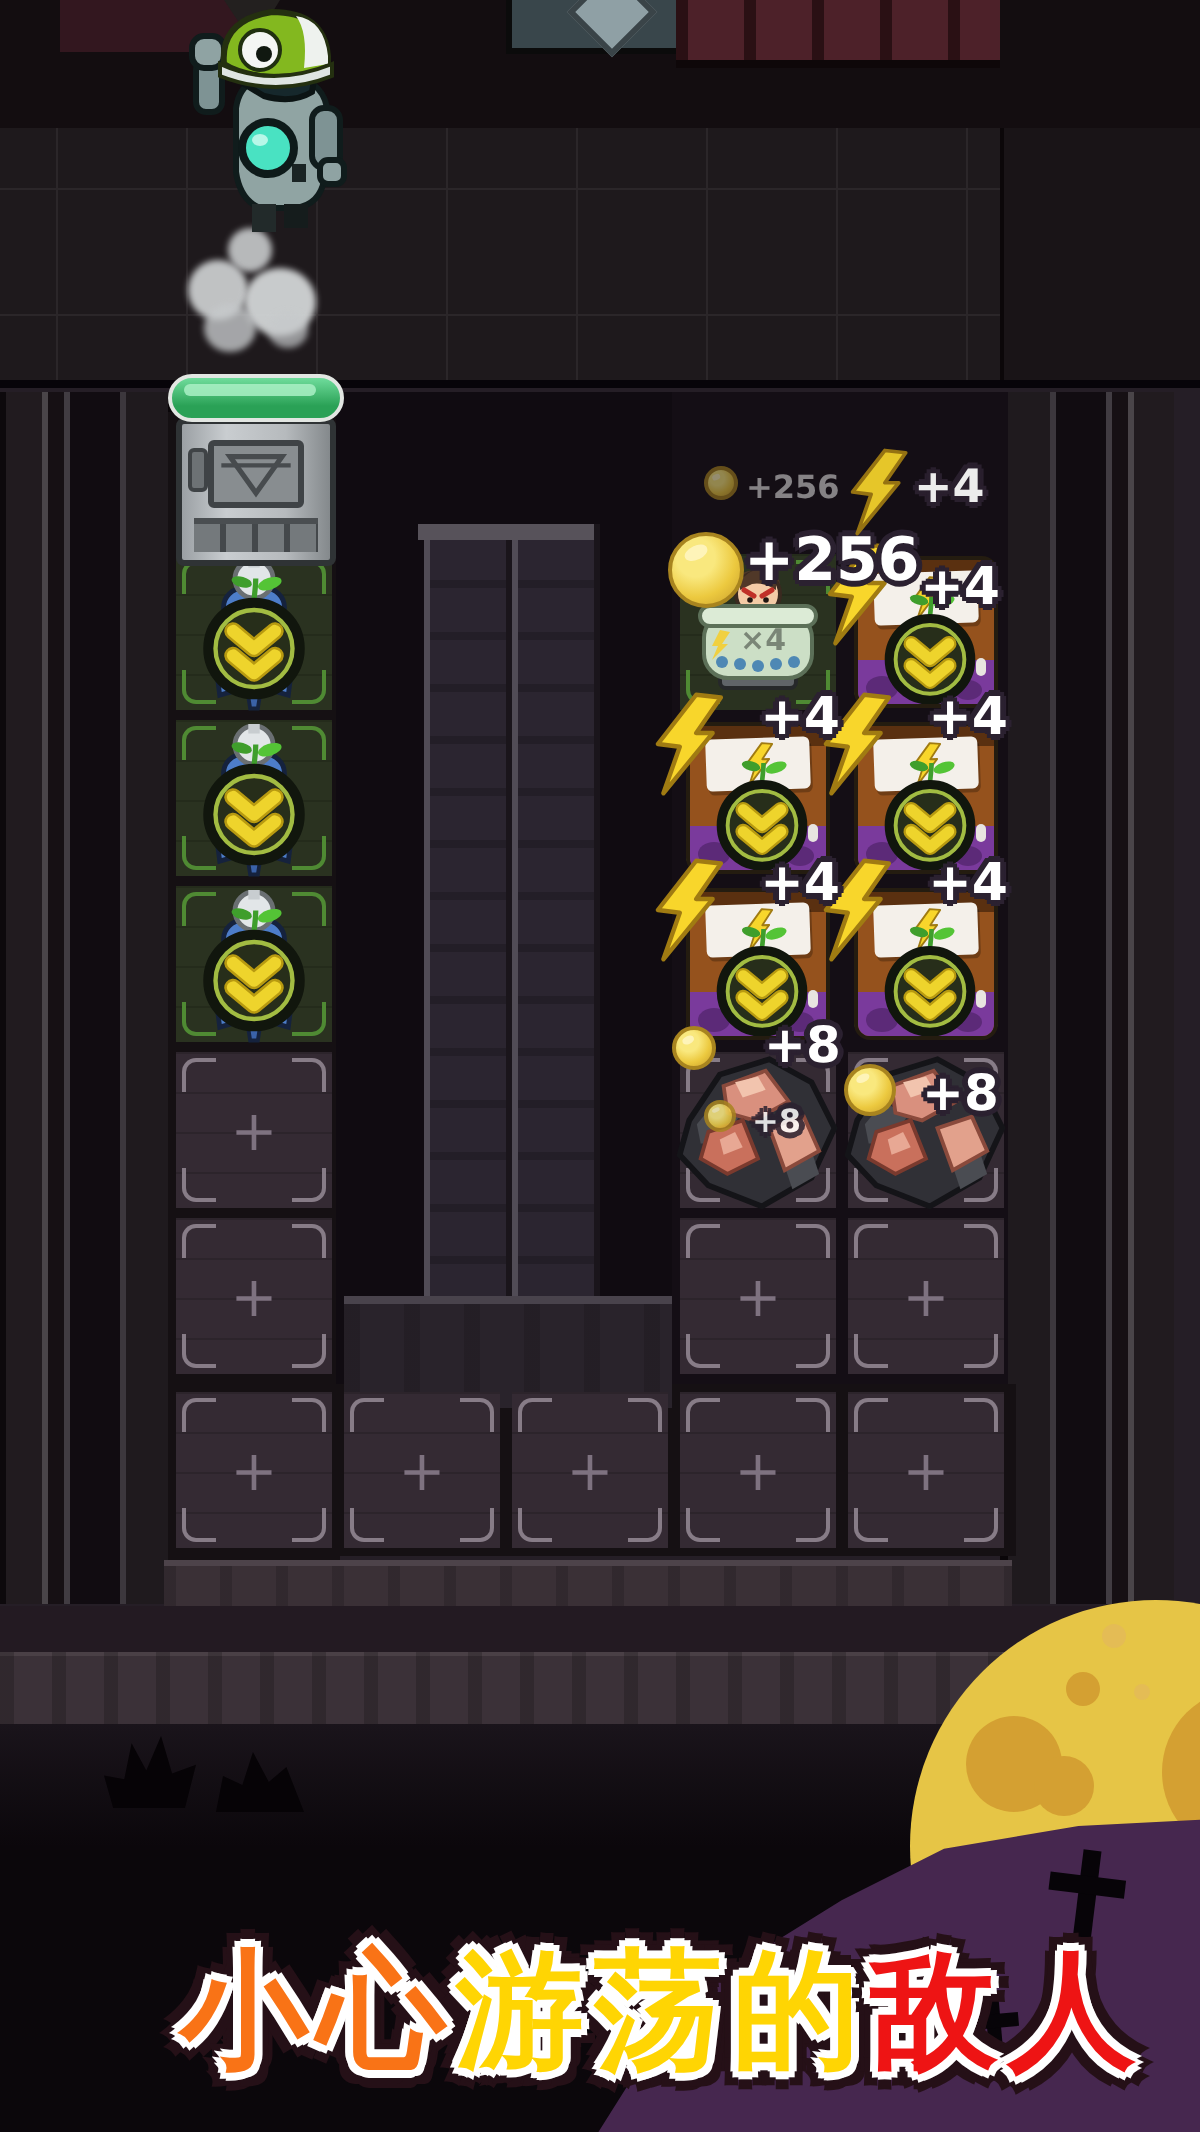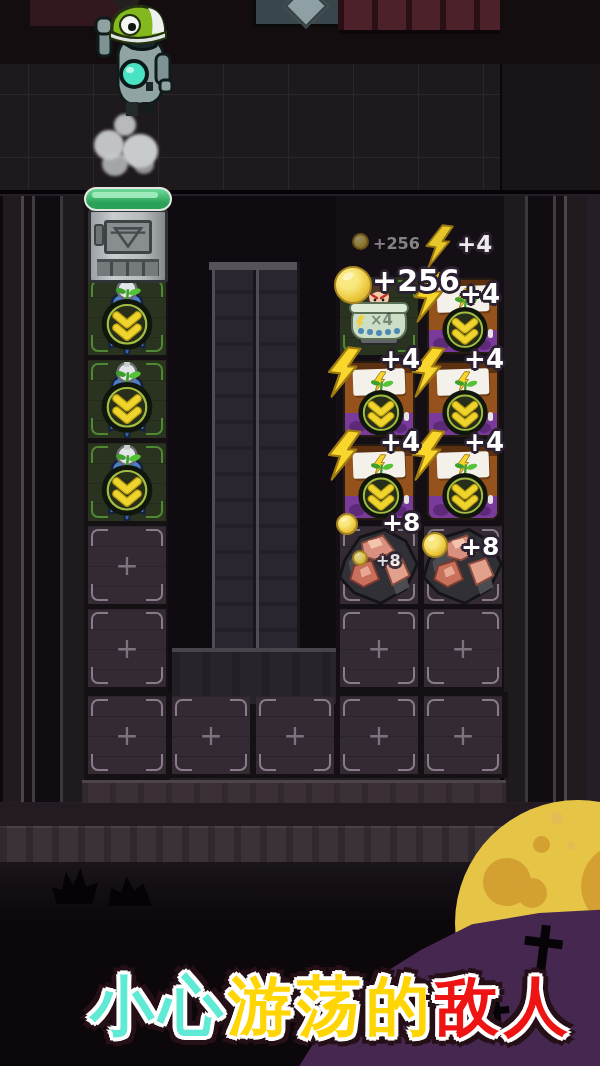--- a/index.html
+++ b/index.html
@@ -522,16 +522,16 @@
     <div class="crater" style="left:112px;top:42px;width:8px;height:8px;background:#e4bc55"></div>
     <div class="crater" style="left:126px;top:44px;width:84px;height:84px"></div>
   </div>
   <div class="abs hill"></div>
   <div class="cross cross1"></div>
   <div class="cross cross2"></div>
   <div class="silho tree1"></div>
   <div class="silho tree2"></div>
 
   <div class="banner-line line2">
-    <span class="bseg" style="color: #5eead4;">小心</span><span class="bseg" style="color: rgb(255, 213, 3);">游荡的</span><span class="bseg" style="color: rgb(238, 20, 20);">敌人</span>
+    <span class="bseg" style="color: #f97316;">小心</span><span class="bseg" style="color: rgb(255, 213, 3);">游荡的</span><span class="bseg" style="color: rgb(238, 20, 20);">敌人</span>
   </div>
 
 </div>
 
 </body></html>

